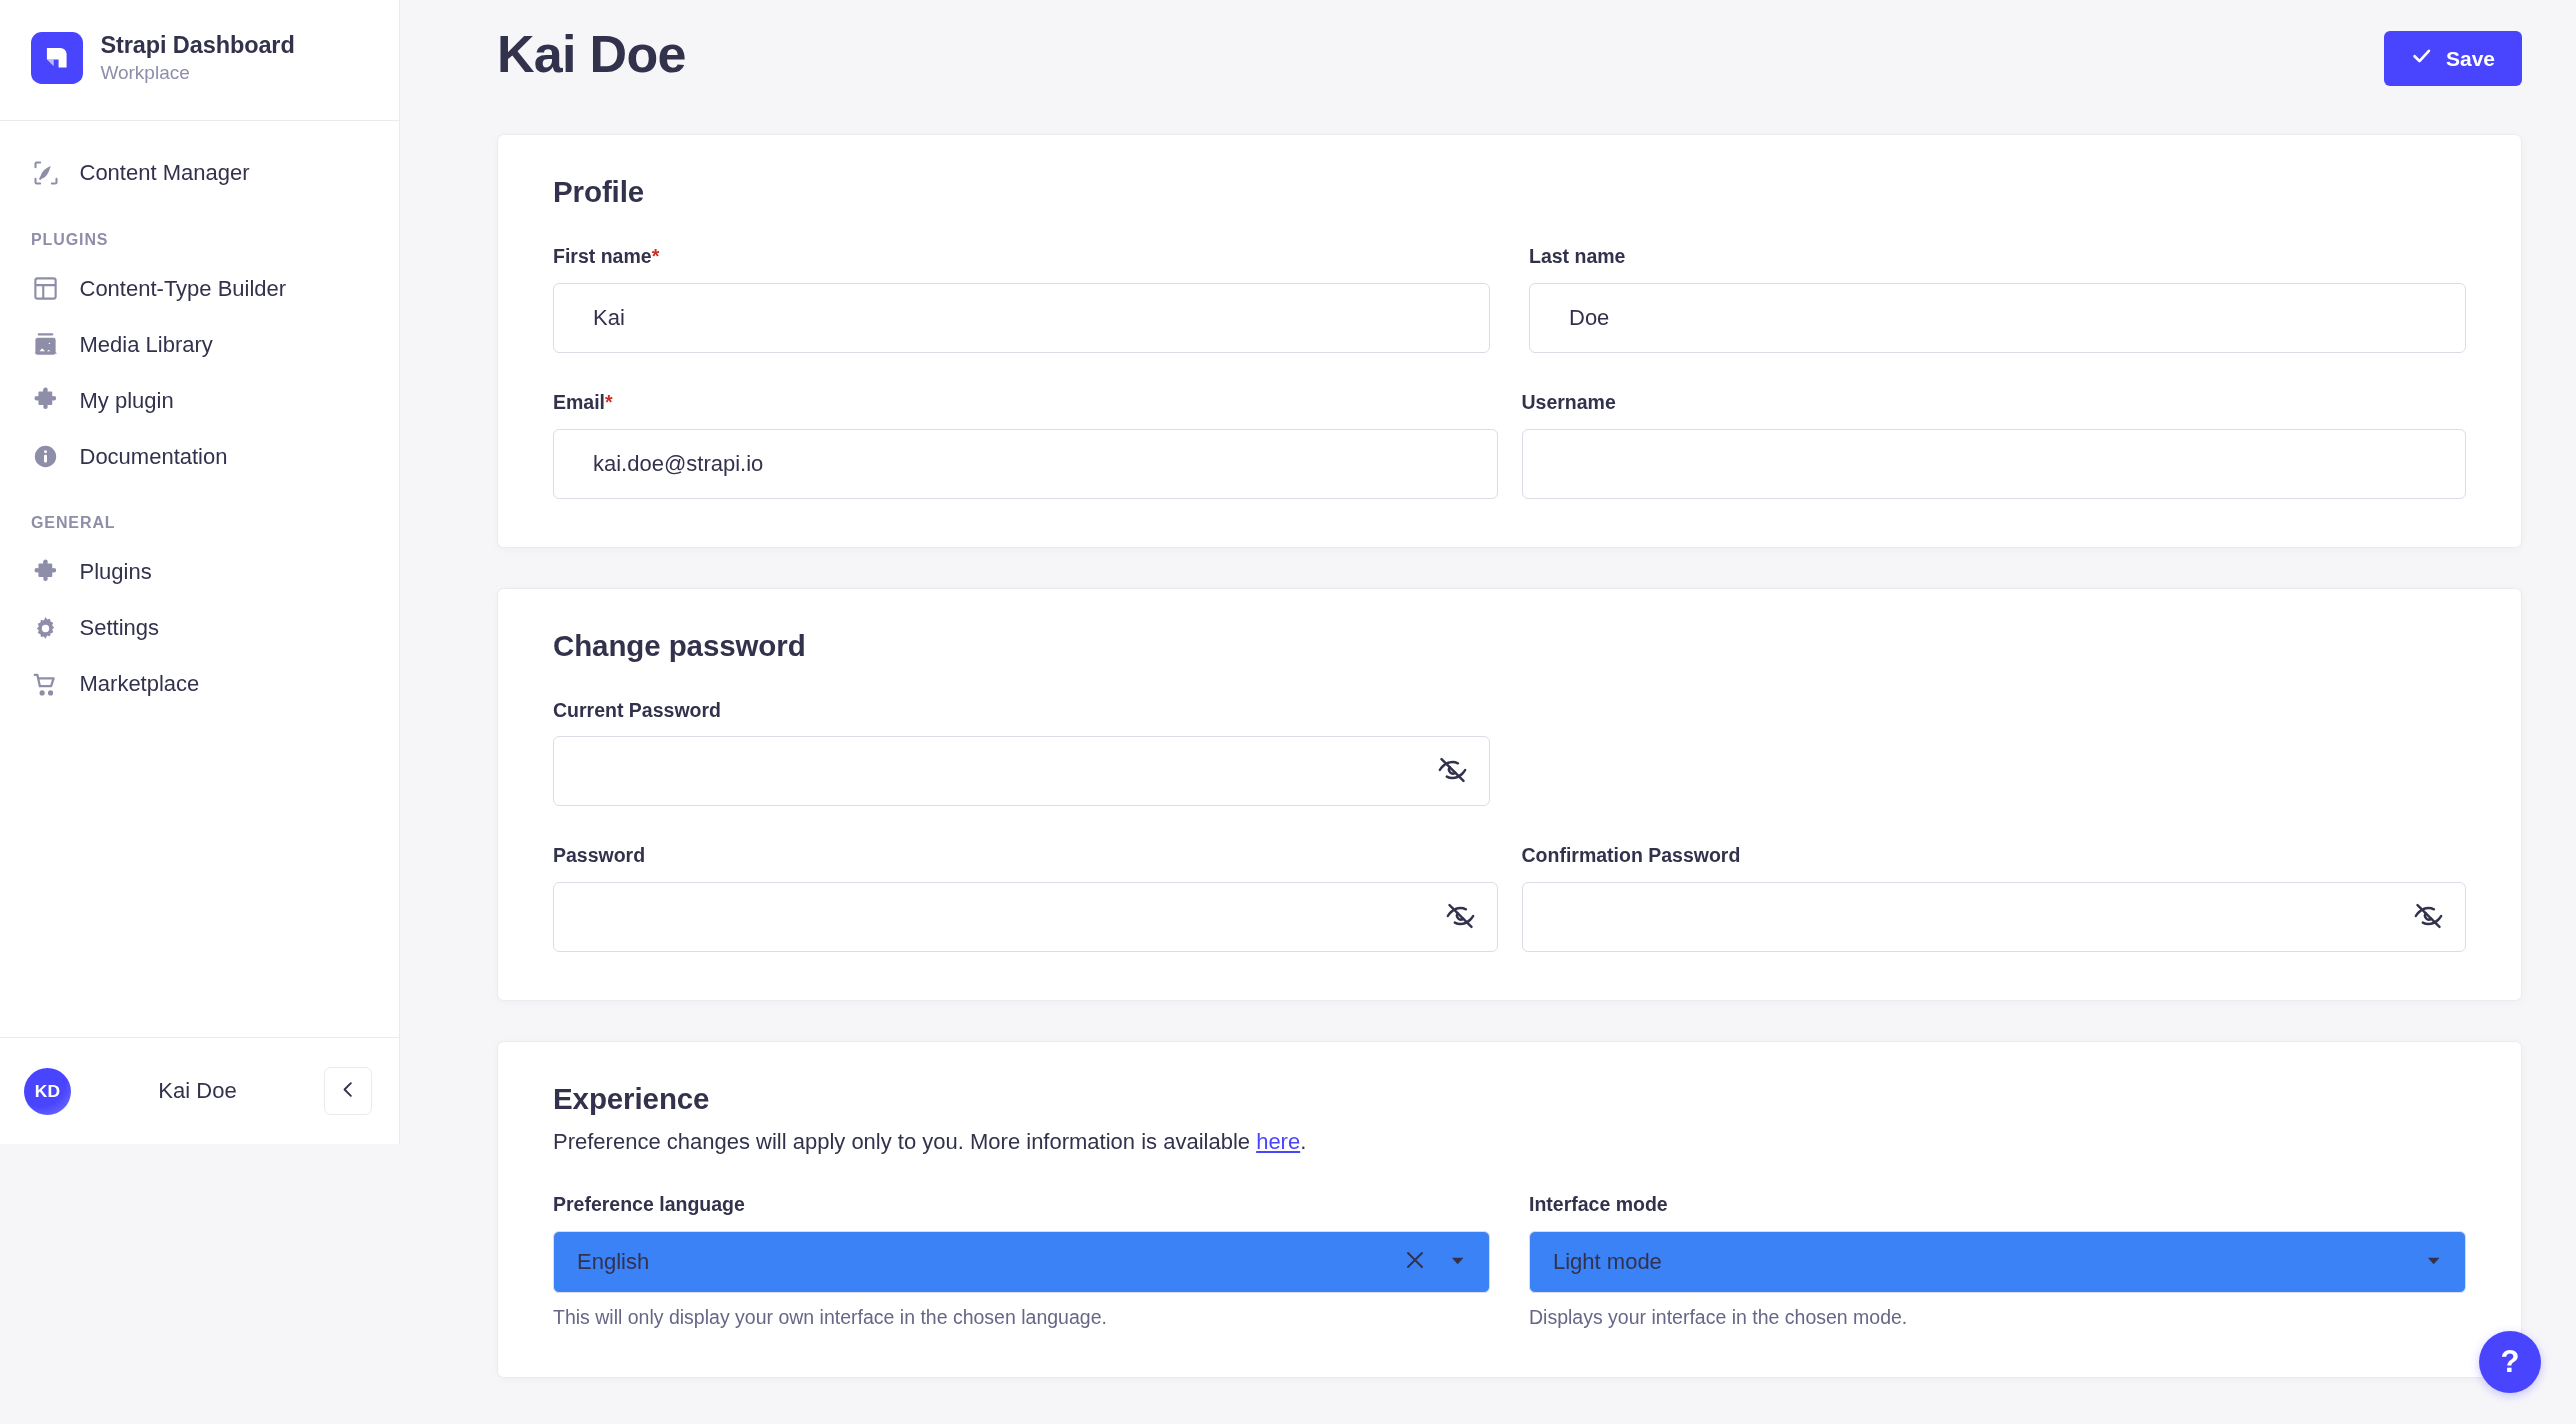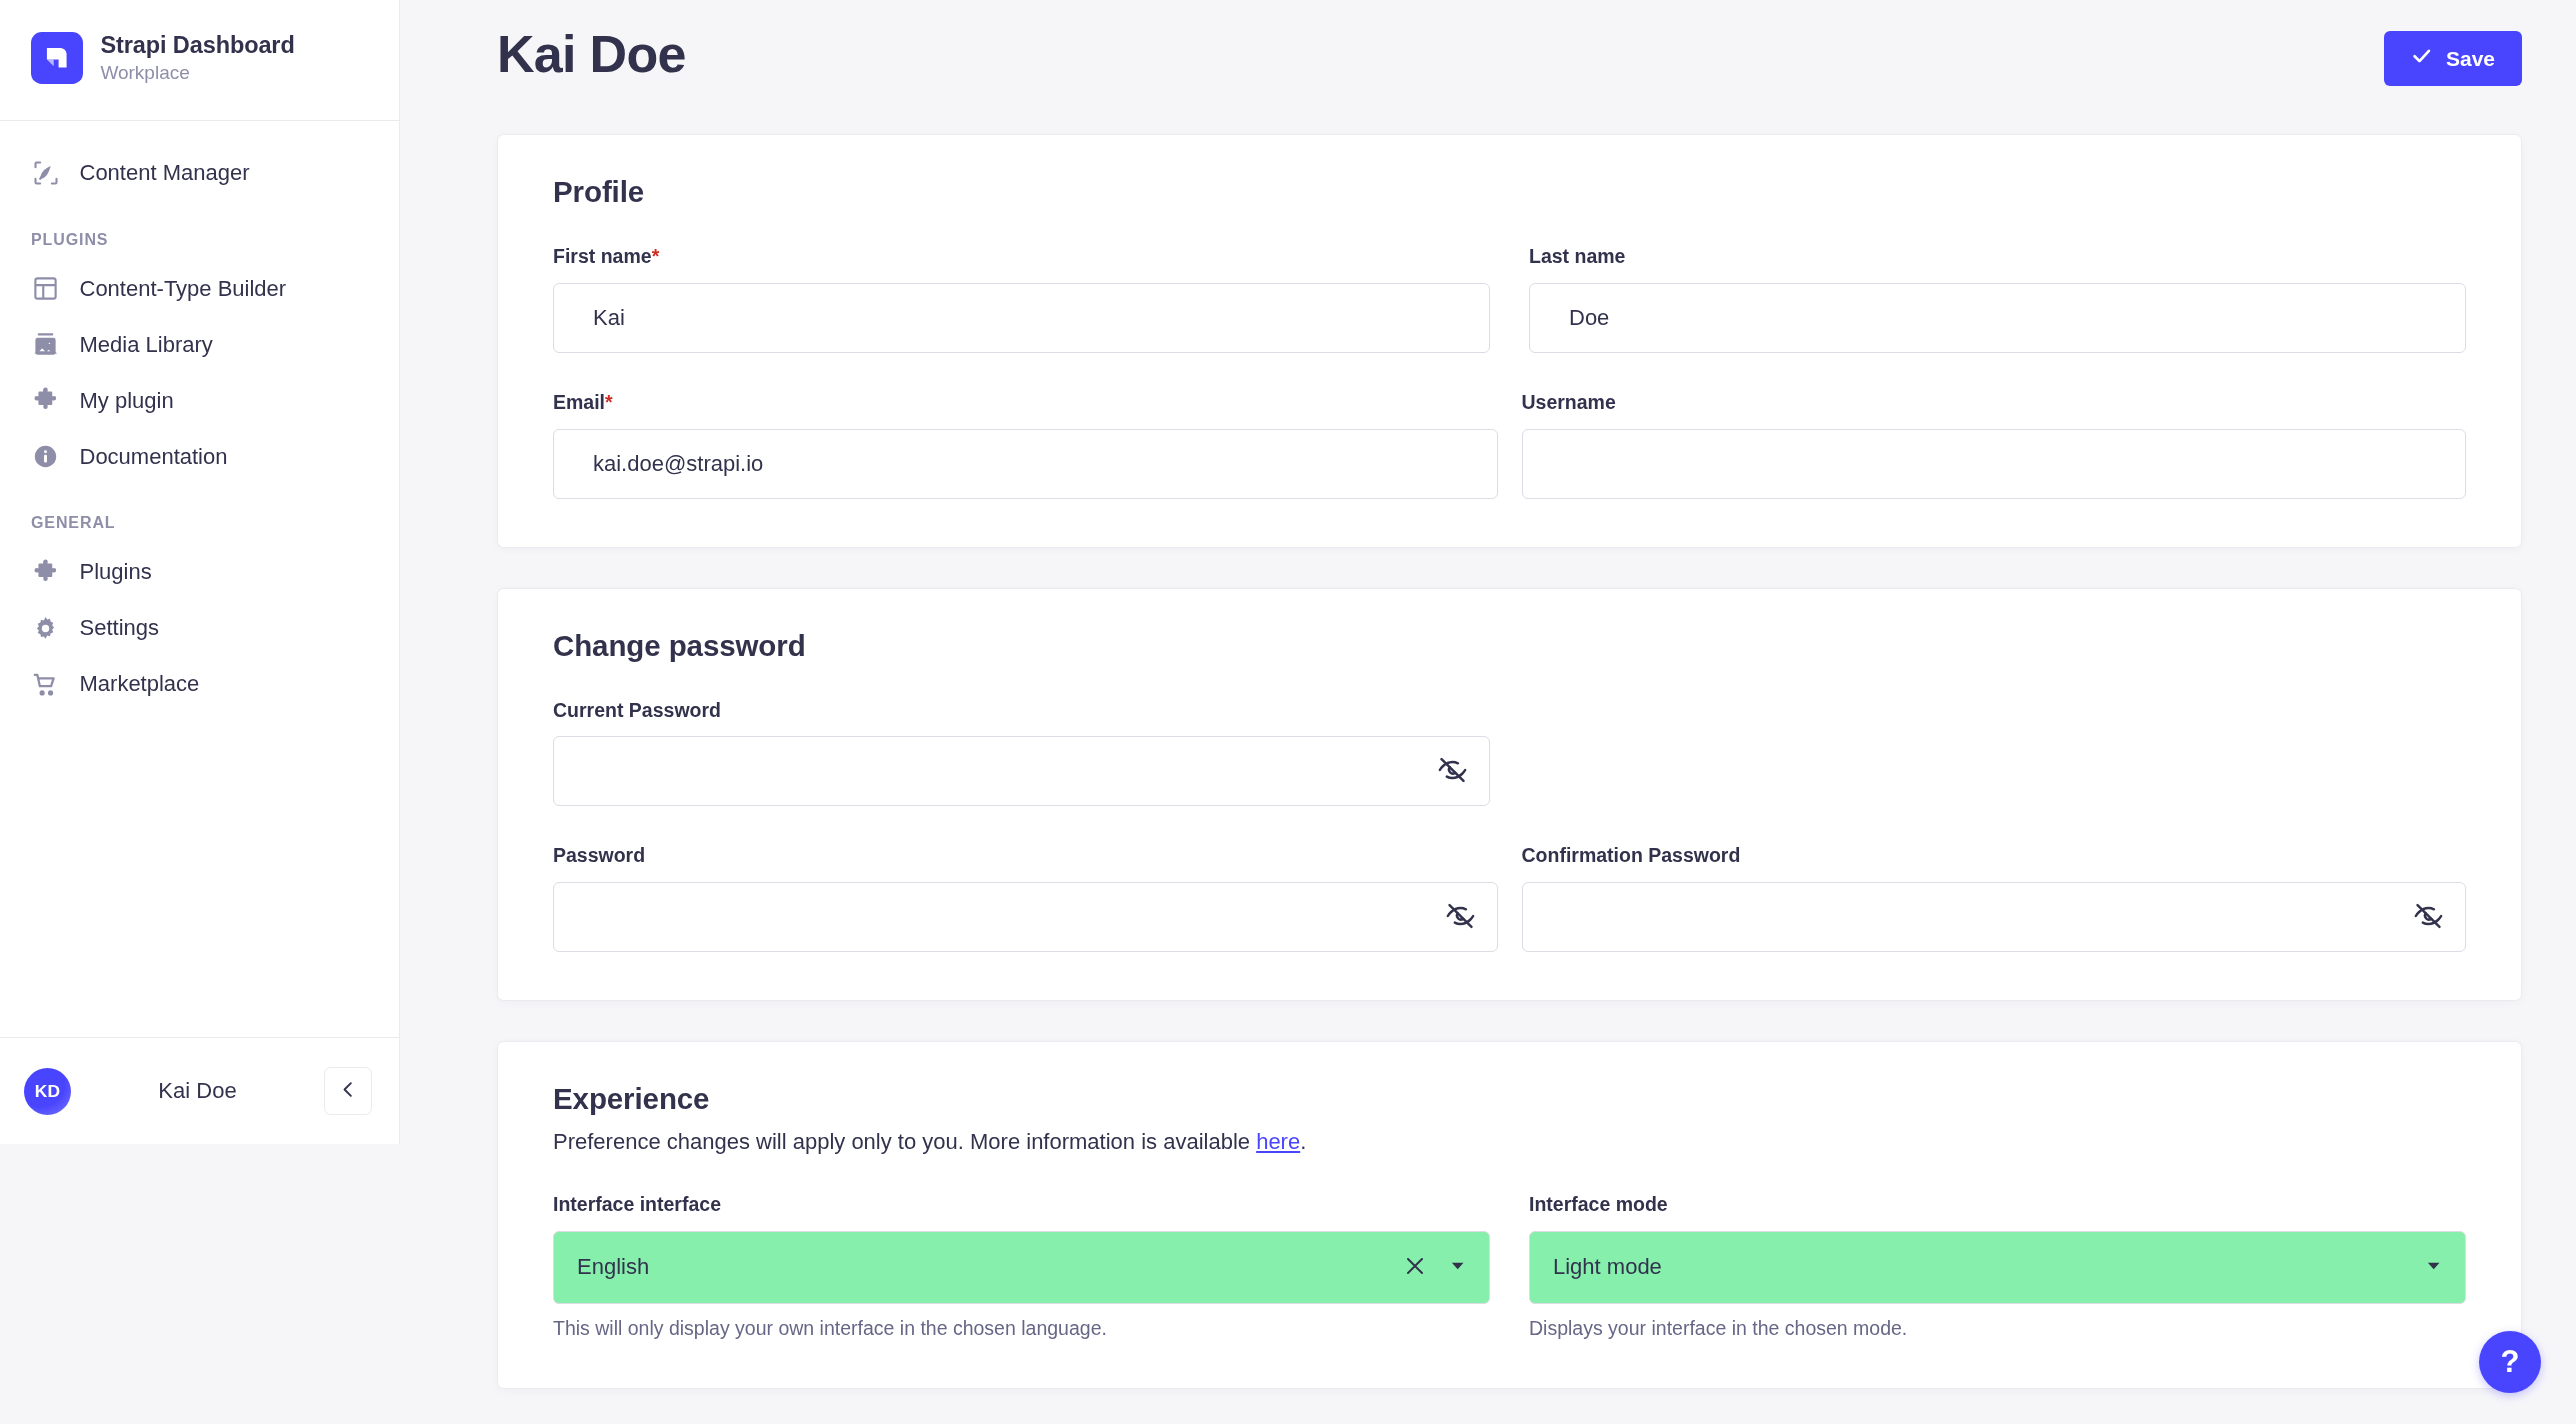--- a/index.html
+++ b/index.html
@@ -119,23 +119,23 @@
   }
   .input::placeholder { color: #8e8ea9; }
   .input.has-icon { padding-right: 74px; }
   .input-icon-btn {
     position: absolute; right: 20px; top: 50%; transform: translateY(-50%);
     width: 35px; height: 35px; background: none; border: none; cursor: pointer;
     display: flex; align-items: center; justify-content: center; color: #32324d; padding: 0;
   }
 
   .select {
-    width: 100%; height: 73px;
+    width: 100%; height: 62px;
     border: 1.3px solid #dcdce4; border-radius: 6px;
-    background: #86efac; padding: 0 23px;
+    background: #3b82f6; padding: 0 23px;
     display: flex; align-items: center; cursor: pointer;
   }
   .select-value { flex: 1 1 auto; font-size: 22px; color: #32324d; }
   .select-clear {
     background: none; border: none; cursor: pointer; padding: 0 6.7px;
     display: flex; align-items: center; justify-content: center; color: #32324d;
   }
   .select-caret {
     background: none; border: none; cursor: pointer;
     padding: 0 0 0 14.8px; display: flex; align-items: center; color: #32324d;
@@ -382,21 +382,21 @@
           </div>
         </div>
       </section>
 
       <section class="card">
         <h2 class="card-title">Experience</h2>
         <p class="card-desc"><span>Preference changes will apply only to you. More information is available </span><a href="#">here</a><span>.</span></p>
 
         <div class="row">
           <div class="field">
-            <label class="field-label">Interface interface</label>
+            <label class="field-label">Preference language</label>
             <div class="select">
               <span class="select-value">English</span>
               <button class="select-clear">
                 <span>
                   <svg width="24" height="24" viewBox="0 0 24 24" fill="none" stroke="#32324d" stroke-width="2" stroke-linecap="round">
                     <path d="M5 5l14 14M19 5L5 19"></path>
                   </svg>
                 </span>
               </button>
               <button class="select-caret">

